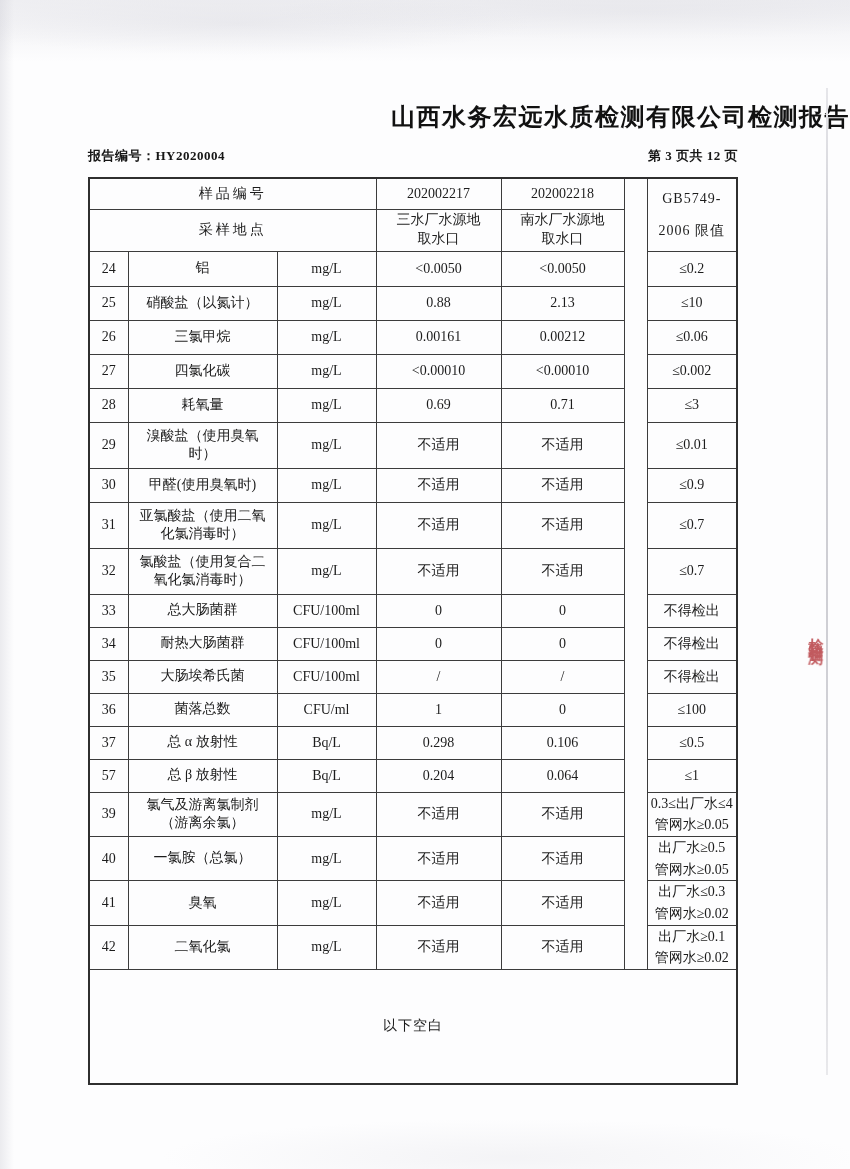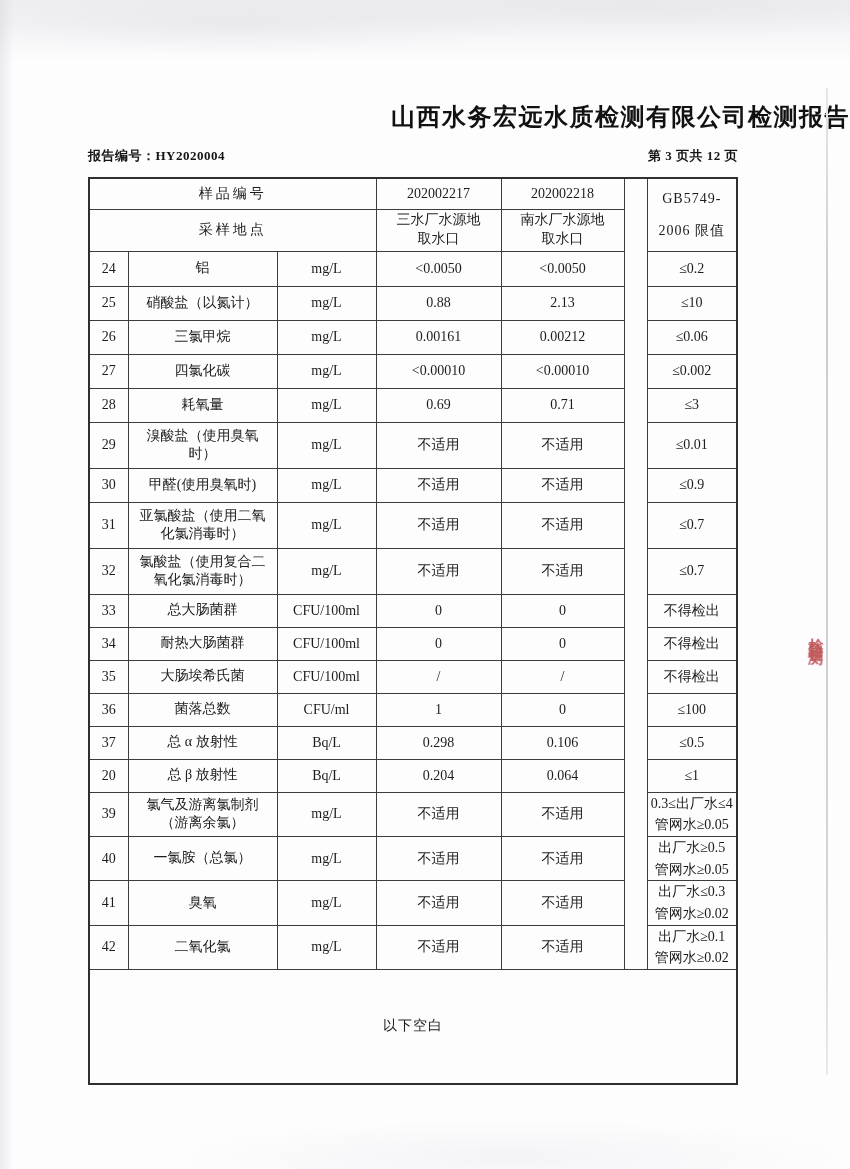--- a/index.html
+++ b/index.html
@@ -207,21 +207,21 @@
         </tr>
         <tr style="height:33px">
           <td>37</td>
           <td class="name pre">总 α 放射性</td>
           <td>Bq/L</td>
           <td>0.298</td>
           <td>0.106</td>
           <td class="pre">≤0.5</td>
         </tr>
         <tr style="height:33px">
-          <td>20</td>
+          <td>57</td>
           <td class="name pre">总 β 放射性</td>
           <td>Bq/L</td>
           <td>0.204</td>
           <td>0.064</td>
           <td class="pre">≤1</td>
         </tr>
         <tr style="height:38px">
           <td>39</td>
           <td class="name pre">氯气及游离氯制剂
 （游离余氯）</td>

